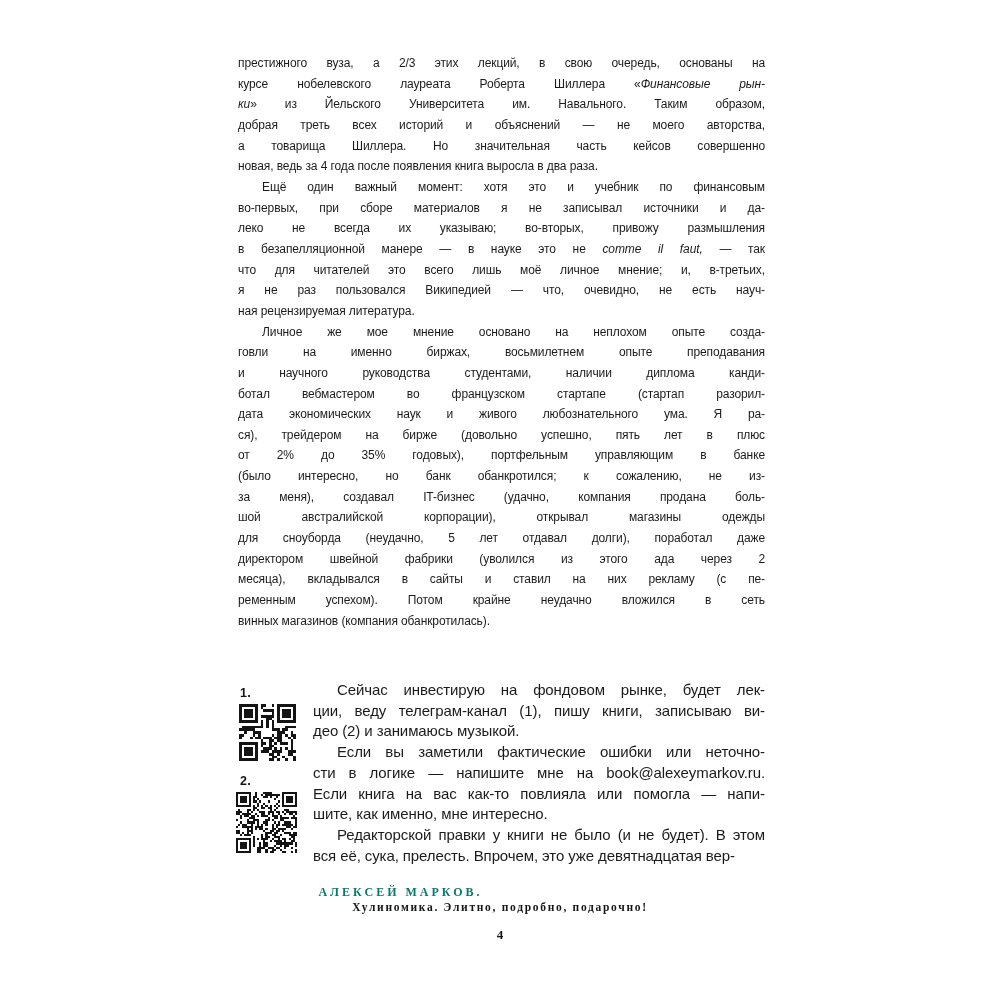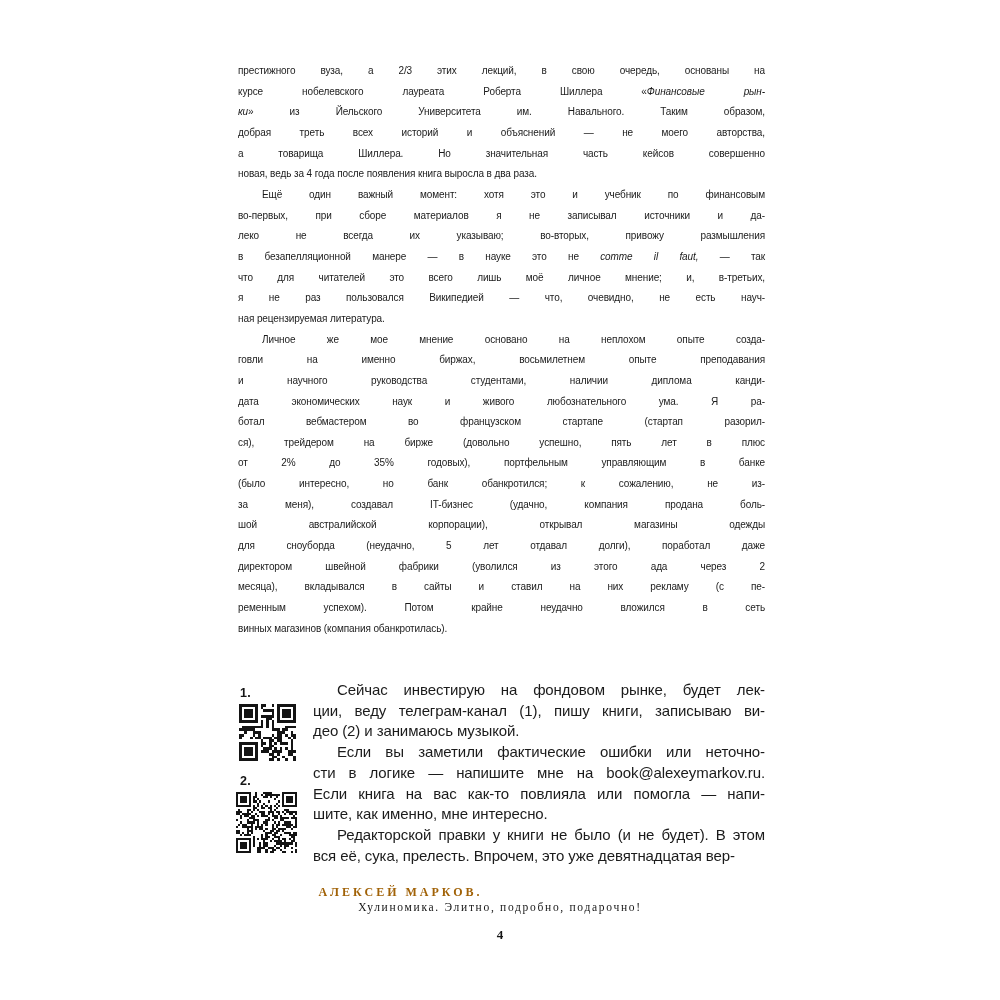--- a/index.html
+++ b/index.html
@@ -1,22 +1,22 @@
 <!DOCTYPE html>
 <html><head>
 <meta charset="utf-8">
 <style>
   html,body { margin:0; padding:0; background:#ffffff; }
   .page {
     position:relative; width:1000px; height:1000px; background:#ffffff;
     font-family:"Liberation Sans", sans-serif; color:#1b1b1b; overflow:hidden;
   }
   .main-text {
-    position:absolute; left:238px; top:61px; width:527px;
-    font-size:10px; line-height:20.65px; letter-spacing:-0.1px;
+    position:absolute; left:238px; top:53px; width:527px;
+    font-size:12px; line-height:20.65px; letter-spacing:-0.1px;
   }
   .bottom-text {
     position:absolute; left:313px; top:680px; width:452px;
     font-size:15px; line-height:20.7px; letter-spacing:-0.1px;
   }
   .tline { text-align:justify; text-align-last:justify; }
   .tline.para-end { text-align-last:left; }
   .tline.indent { text-indent:24px; }
   .tline i { }
 
@@ -26,25 +26,25 @@
   }
   .qr-label-1 { top:686px; }
   .qr-label-2 { top:774px; }
   .qr-svg { position:absolute; }
   .qr-1 { left:239px; top:704px; width:57px; height:57px; }
   .qr-2 { left:236px; top:792px; width:61px; height:61px; }
 
   .footer-author {
     position:absolute; top:885px; left:0; width:801px; text-align:center;
     font-family:"Liberation Serif", serif; font-weight:bold;
-    font-size:12px; letter-spacing:3px; color:#a16207;
+    font-size:12px; letter-spacing:3px; color:#0f766e;
   }
   .footer-tagline {
     position:absolute; top:901px; left:0; width:1000px; text-align:center;
-    font-family:"Liberation Serif", serif; font-weight:normal;
+    font-family:"Liberation Serif", serif; font-weight:bold;
     font-size:11.5px; letter-spacing:1.7px; color:#151515;
   }
   .page-number {
     position:absolute; top:927px; left:0; width:1000px; text-align:center;
     font-family:"Liberation Serif", serif; font-weight:bold;
     font-size:13px; color:#151515;
   }
 </style>
 </head>
 <body>
@@ -61,22 +61,22 @@
       <div class="tline indent">Ещё один важный момент: хотя это и учебник по финансовым</div>
       <div class="tline">во-первых, при сборе материалов я не записывал источники и да-</div>
       <div class="tline">леко не всегда их указываю; во-вторых, привожу размышления</div>
       <div class="tline">в безапелляционной манере — в науке это не <i>comme il faut,</i> — так</div>
       <div class="tline">что для читателей это всего лишь моё личное мнение; и, в-третьих,</div>
       <div class="tline">я не раз пользовался Википедией — что, очевидно, не есть науч-</div>
       <div class="tline para-end">ная рецензируемая литература.</div>
       <div class="tline indent">Личное же мое мнение основано на неплохом опыте созда-</div>
       <div class="tline">говли на именно биржах, восьмилетнем опыте преподавания</div>
       <div class="tline">и научного руководства студентами, наличии диплома канди-</div>
+      <div class="tline">ботал вебмастером во французском стартапе (стартап разорил-</div>
       <div class="tline">дата экономических наук и живого любознательного ума. Я ра-</div>
-      <div class="tline">ботал вебмастером во французском стартапе (стартап разорил-</div>
       <div class="tline">ся), трейдером на бирже (довольно успешно, пять лет в плюс</div>
       <div class="tline">от 2% до 35% годовых), портфельным управляющим в банке</div>
       <div class="tline">(было интересно, но банк обанкротился; к сожалению, не из-</div>
       <div class="tline">за меня), создавал IT-бизнес (удачно, компания продана боль-</div>
       <div class="tline">шой австралийской корпорации), открывал магазины одежды</div>
       <div class="tline">для сноуборда (неудачно, 5 лет отдавал долги), поработал даже</div>
       <div class="tline">директором швейной фабрики (уволился из этого ада через 2</div>
       <div class="tline">месяца), вкладывался в сайты и ставил на них рекламу (с пе-</div>
       <div class="tline">ременным успехом). Потом крайне неудачно вложился в сеть</div>
       <div class="tline para-end">винных магазинов (компания обанкротилась).</div>

